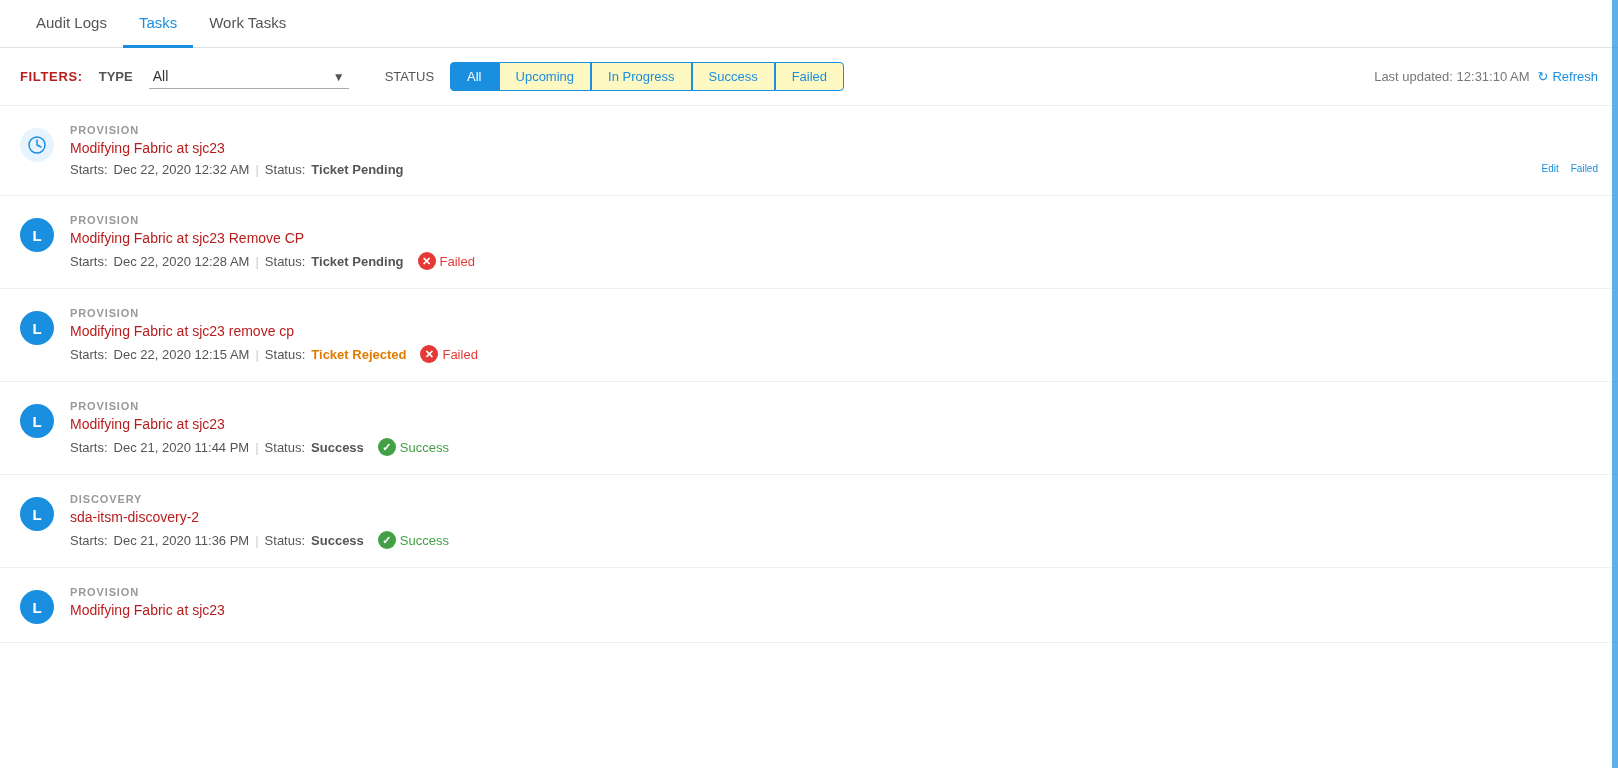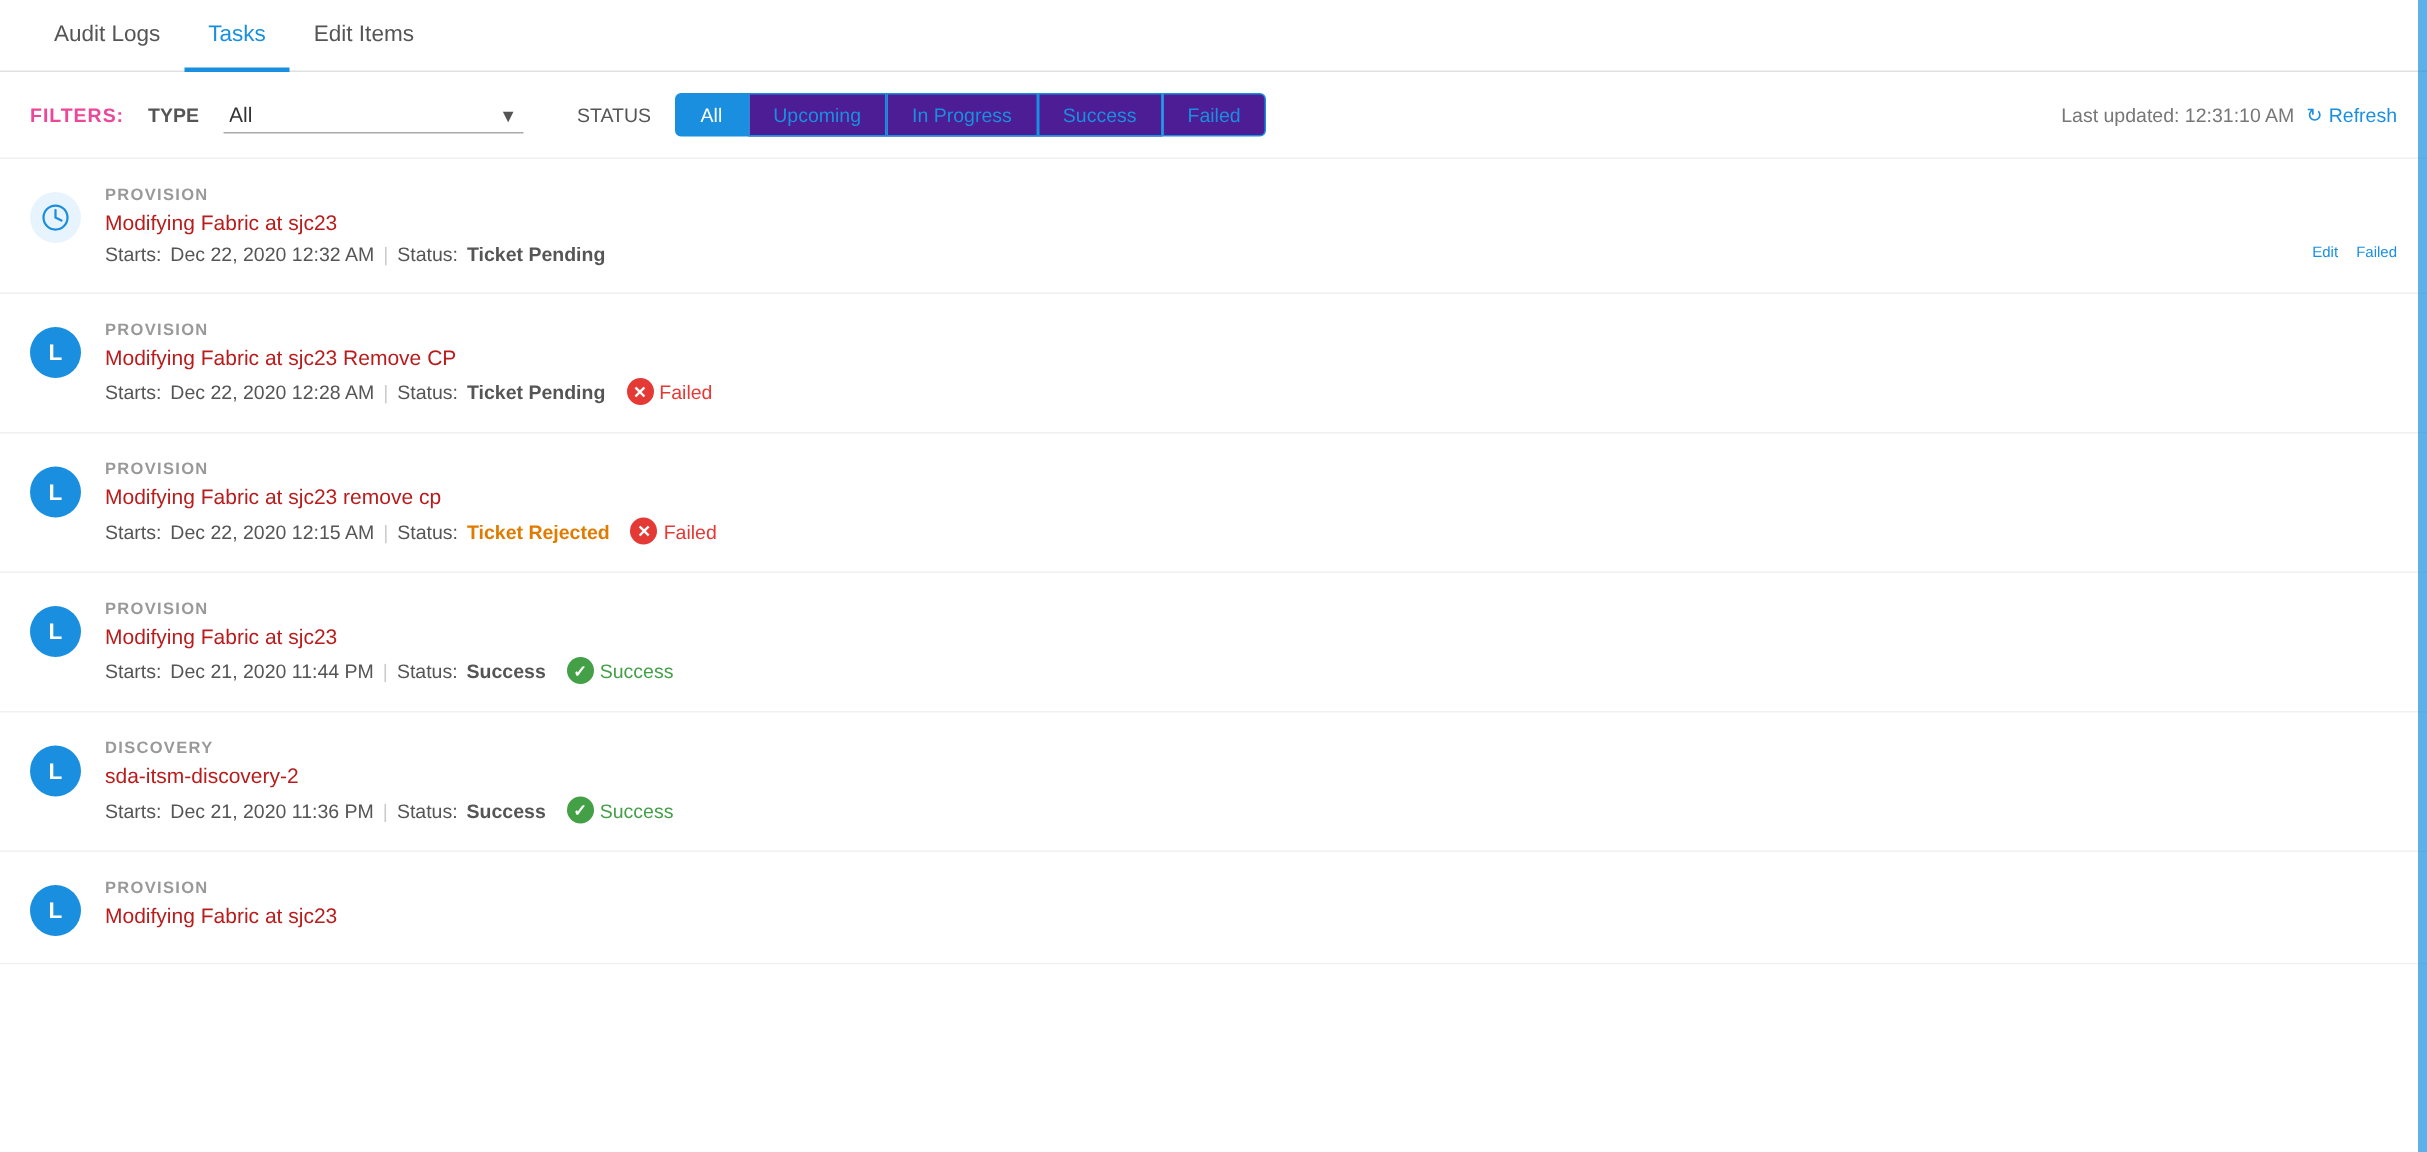--- a/index.html
+++ b/index.html
@@ -32,21 +32,21 @@
     .filters-bar {
       display: flex;
       align-items: center;
       padding: 14px 20px;
       gap: 16px;
       border-bottom: 1px solid #f0f0f0;
     }
     .filters-label {
       font-weight: 600;
       font-size: 13px;
-      color: #ec4899;
+      color: #b91c1c;
       letter-spacing: 0.05em;
     }
     .filters-type-label {
       font-weight: 600;
       font-size: 13px;
       color: #555;
     }
     .type-select-wrapper {
       position: relative;
       display: flex;
@@ -77,21 +77,21 @@
       color: #555;
       margin-left: 20px;
     }
     .status-buttons {
       display: flex;
       gap: 0;
     }
     .status-btn {
       padding: 6px 16px;
       border: 1px solid #1a8fdf;
-      background: #4c1d95;
+      background: #fef9c3;
       color: #1a8fdf;
       cursor: pointer;
       font-size: 13px;
       outline: none;
     }
     .status-btn:first-child { border-radius: 4px 0 0 4px; }
     .status-btn:last-child { border-radius: 0 4px 4px 0; }
     .status-btn.active {
       background: #1a8fdf;
       color: #fff;
@@ -212,21 +212,21 @@
       background: #1a8fdf;
       opacity: 0.7;
     }
   </style>
 </head>
 <body>
 
 <div class="tabs-bar">
   <a class="tab">Audit Logs</a>
   <a class="tab active">Tasks</a>
-  <a class="tab">Edit Items</a>
+  <a class="tab">Work Tasks</a>
 </div>
 
 <div class="filters-bar">
   <span class="filters-label">FILTERS:</span>
   <span class="filters-type-label">TYPE</span>
   <div class="type-select-wrapper">
     <select class="type-select">
       <option>All</option>
       <option>Provision</option>
       <option>Discovery</option>

